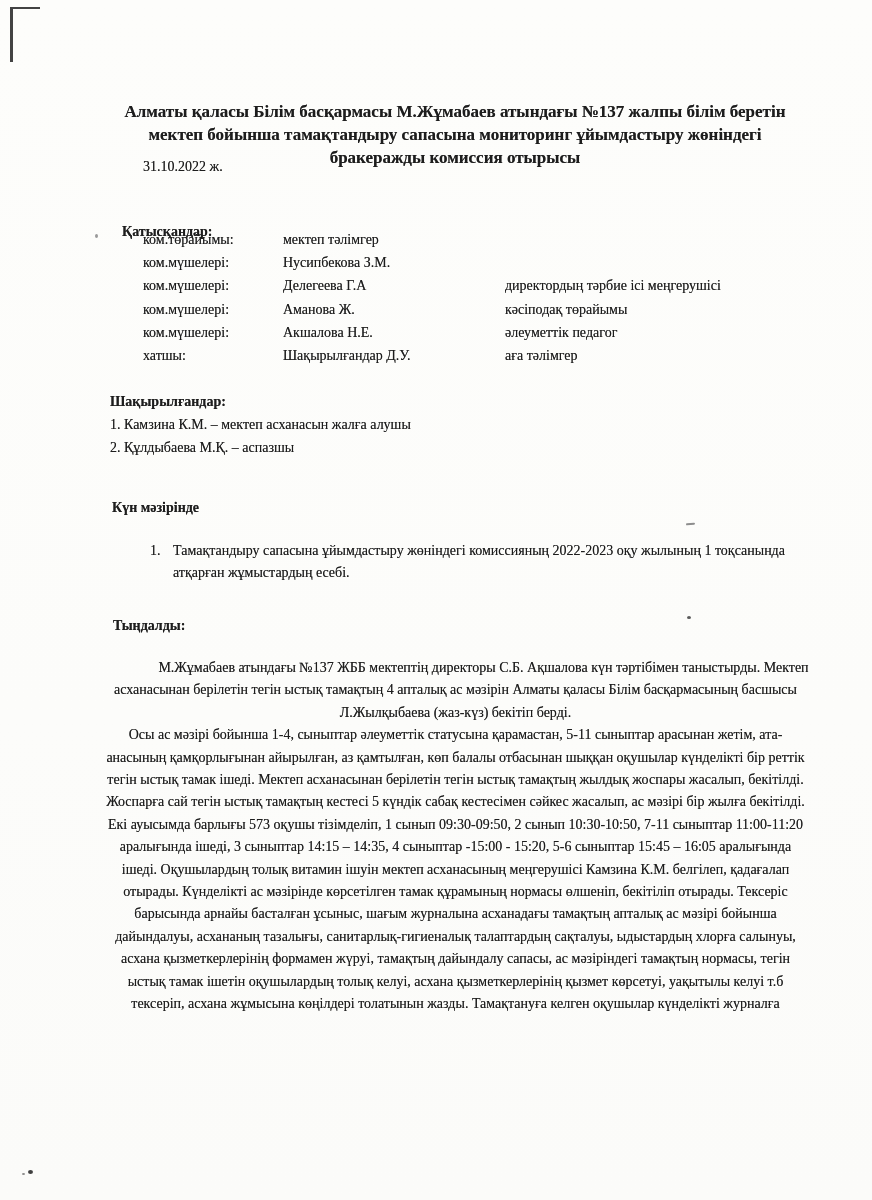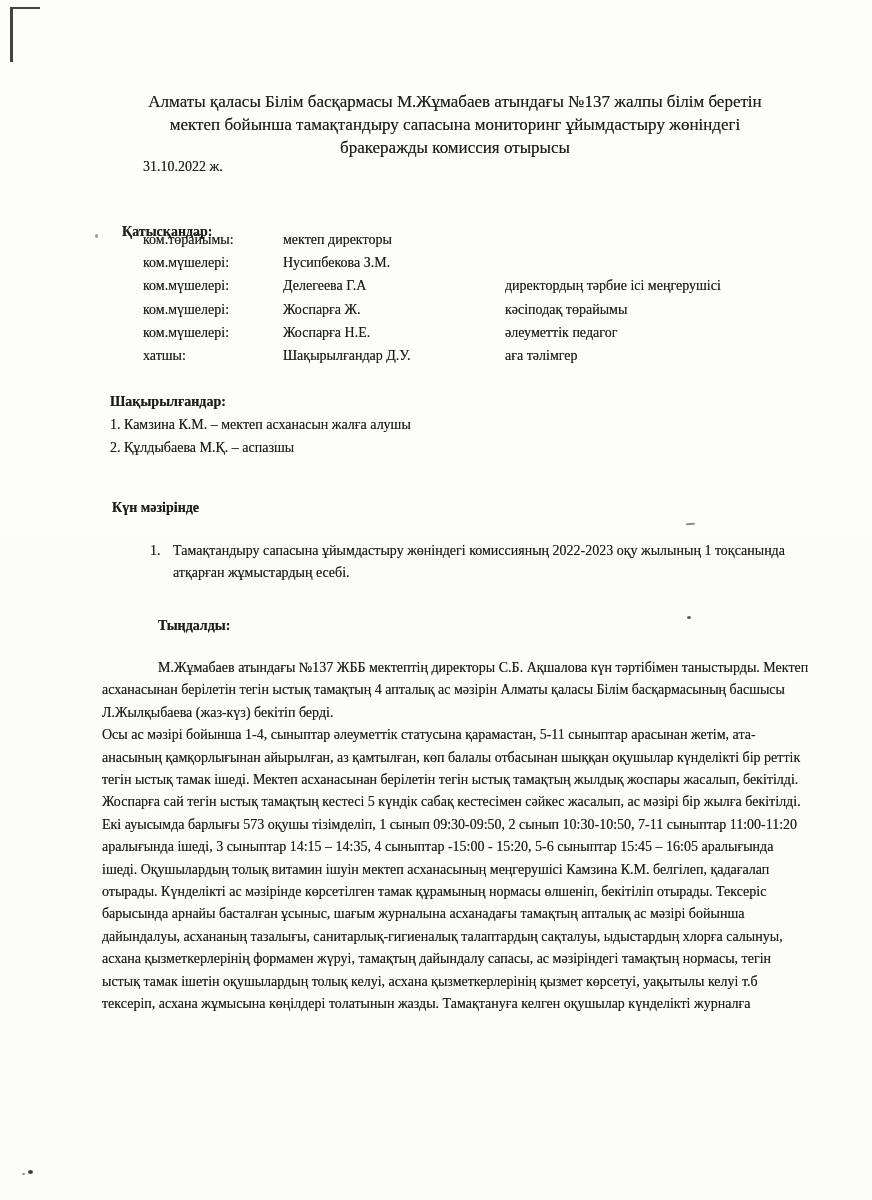--- a/index.html
+++ b/index.html
@@ -32,24 +32,24 @@
     opacity: 0.88;
   }
   .sec {
     position: absolute;
     font-size: 14px;
     line-height: 22.4px;
     text-shadow: 0 0 0.45px rgba(35,35,35,0.65);
   }
   .doc-title {
     left: 102px;
-    top: 90px;
+    top: 100px;
     width: 706px;
     text-align: center;
-    font-weight: normal;
+    font-weight: bold;
     font-size: 17px;
     line-height: 23px;
   }
   .doc-date {
     left: 143px;
     top: 156px;
   }
   .participants-heading,
   .invited-heading,
   .agenda-heading,
@@ -69,26 +69,26 @@
   }
   .invited-block { left: 110px; top: 390px; line-height: 23px; }
   .agenda-heading { left: 112px; top: 497px; }
   .agenda-item {
     left: 150px;
     top: 540px;
     width: 640px;
     display: grid;
     grid-template-columns: 23px 1fr;
   }
-  .heard-heading { left: 113px; top: 615px; margin-left: 45px; }
+  .heard-heading { left: 113px; top: 615px; }
   .heard-body {
     left: 102px;
     top: 657px;
     width: 707px;
-    text-align: left;
+    text-align: center;
   }
   .heard-body p {
     margin: 0;
   }
   .heard-body p.first {
     text-indent: 56px;
   }
   
   .speck { position: absolute; background: #6f6f6f; border-radius: 50%; }
   .speck.dash { left: 686px; top: 523px; width: 9px; height: 2px; border-radius: 1px; background: #8d8d8d; transform: rotate(-6deg); }
@@ -110,39 +110,39 @@
     <div>бракеражды комиссия отырысы</div>
   </div>
 
   <div class="sec doc-date">31.10.2022 ж.</div>
 
   <div class="sec participants-heading">Қатысқандар:</div>
 
   <div class="sec participants-rows">
     <div class="p-row">
       <span>ком.төрайымы:</span>
-      <span>мектеп директоры</span>
+      <span>мектеп тәлімгер</span>
     </div>
     <div class="p-row">
       <span>ком.мүшелері:</span>
       <span>Нусипбекова З.М.</span>
     </div>
     <div class="p-row">
       <span>ком.мүшелері:</span>
       <span>Делегеева Г.А</span>
       <span>директордың тәрбие ісі меңгерушісі</span>
     </div>
     <div class="p-row">
       <span>ком.мүшелері:</span>
-      <span>Жоспарға Ж.</span>
+      <span>Аманова Ж.</span>
       <span>кәсіподақ төрайымы</span>
     </div>
     <div class="p-row">
       <span>ком.мүшелері:</span>
-      <span>Жоспарға Н.Е.</span>
+      <span>Акшалова Н.Е.</span>
       <span>әлеуметтік педагог</span>
     </div>
     <div class="p-row">
       <span>хатшы:</span>
       <span>Шақырылғандар Д.У.</span>
       <span>аға тәлімгер</span>
     </div>
   </div>
 
   <div class="sec invited-block">

